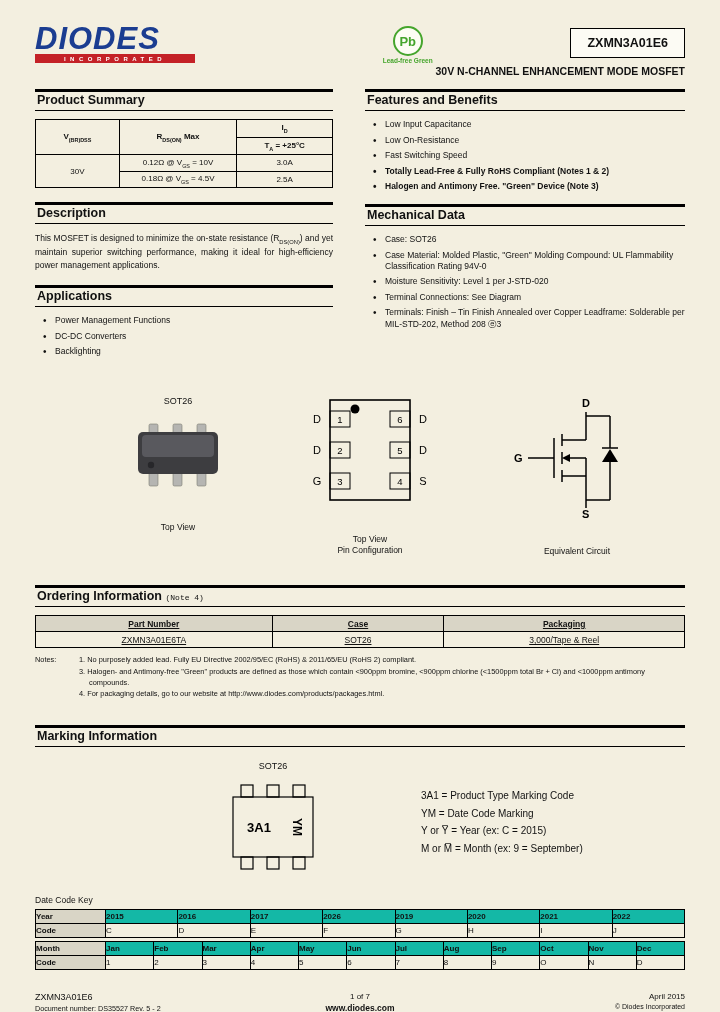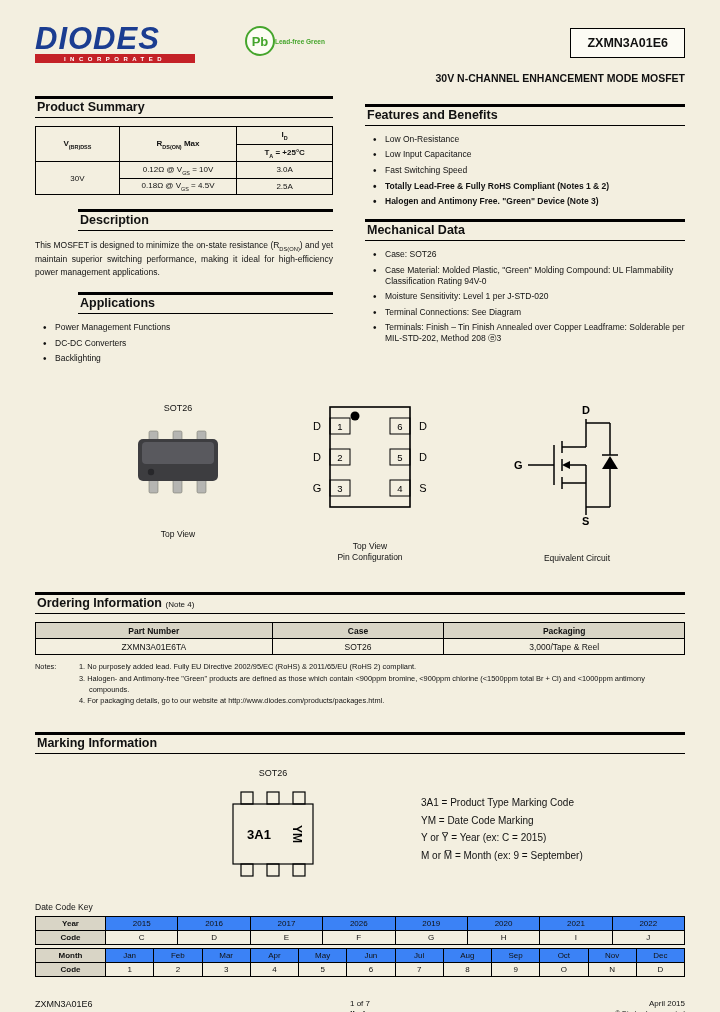--- a/index.html
+++ b/index.html
@@ -10,80 +10,80 @@
     font-family:"Liberation Sans", sans-serif;
     overflow:hidden;
   }
   .page { width:720px; height:1012px; padding:24px 35px 8px; position:relative; }
 
   
   .hdr { display:flex; align-items:flex-start; }
   .logo { width:210px; }
   .logo-text { color:#1b3d91; font-weight:bold; font-style:italic; font-size:31px; letter-spacing:1px; line-height:0.95; }
   .logo-bar { background:#c42127; color:#fff; font-size:6px; letter-spacing:4.5px; text-align:center; padding:1.5px 0 1px; width:160px; margin-top:1px; font-weight:bold; }
-  .pb-wrap { flex:1; display:flex; flex-direction:row; align-items:center; padding-top:2px; }
+  .pb-wrap { flex:1; display:flex; flex-direction:column; align-items:center; padding-top:2px; }
   .pb-circle { width:30px; height:30px; border:2.5px solid #45a52c; border-radius:50%; color:#45a52c; font-weight:bold; font-size:13px; display:flex; align-items:center; justify-content:center; background:#fdfdf4; }
   .pb-label { color:#45a52c; font-size:6.5px; font-weight:bold; margin-top:1px; }
   .part-box { border:1.5px solid #000; background:#fcfbf4; font-weight:bold; font-size:12.5px; padding:7px 16px; margin-top:4px; }
-  .doc-title { text-align:right; font-weight:bold; font-size:10.5px; margin-top:9px; }
+  .doc-title { text-align:right; font-weight:bold; font-size:10.5px; margin-top:1px; }
 
   
   .sec-head { border-top:3px solid #000; border-bottom:1.5px solid #000; font-weight:bold; font-size:12.5px; padding:1px 2px 3px; }
-  .sec-note { font-weight:normal; font-size:8px; }
+  .sec-note { font-weight:normal; font-size:8px;font-family:Liberation Mono, monospace; }
 
   
   .cols { display:flex; margin-top:12px; gap:32px; }
   .col-l { width:300px; }
-  .col-r { width:332px;margin-top:8px; }
+  .col-r { width:332px; }
 
   
   .ps-table { border-collapse:collapse; margin-top:8px; width:298px; }
   .ps-table th, .ps-table td { border:1px solid #000; font-size:8px; text-align:center; vertical-align:middle; }
   .ps-table th { font-weight:bold; padding:2px; }
   .ps-table td { padding:2.5px 3px; }
   .id-col { padding:0 !important; }
   .id-top { border-bottom:1px solid #000; padding:3px 2px; }
   .id-bot { padding:3px 2px; }
   sub { font-size:0.68em; }
 
   .para { font-size:8.5px; line-height:1.45; margin-top:8px; text-align:justify; }
 
   ul.bullets { list-style:none; margin-top:8px; padding-left:8px; }
   ul.bullets li { position:relative; padding-left:12px; font-size:8.5px; line-height:1.3; margin-bottom:4.5px; }
   ul.bullets li::before { content:"\2022"; position:absolute; left:0; top:-1px; font-size:10px; }
   ul.bullets li.bold { font-weight:bold; }
-  .gap14 { margin-top:14px;margin-left:43px; }
+  .gap14 { margin-top:14px; }
   .gap12 { margin-top:12px; }
 
   
   .diagram-row { display:flex; margin-top:34px; padding:0 18px 0 68px; justify-content:space-between; align-items:flex-start; }
   .dia-block { text-align:center; }
   .dia-label { font-size:9px; margin-bottom:8px; }
   .dia-caption { font-size:8.5px; margin-top:22px; line-height:1.35; }
 
   
   .ord-table { border-collapse:collapse; width:650px; margin-top:8px; }
-  .ord-table th, .ord-table td { border:1px solid #000; font-size:8.5px; text-align:center; padding:2.5px 3px; }
+  .ord-table th, .ord-table td { border:1px solid #000; font-size:8.5px; text-align:center; padding:2.5px 3px;text-decoration:underline; }
   .ord-table th { background:#d9d5c6; font-weight:bold; }
   .notes { display:flex; margin-top:7px; font-size:7.4px; line-height:1.45; }
   .notes-label { width:44px; flex:none; }
   .notes-list { width:566px; }
   .notes-list div { padding-left:10px; text-indent:-10px; margin-bottom:1px; }
 
   
   .marking-row { display:flex; margin-top:14px; padding-left:148px; }
   .marking-left { width:180px; text-align:center; }
   .marking-sot { font-size:9px; margin-bottom:8px; }
   .marking-right { margin-left:58px; padding-top:26px; font-size:10px; line-height:1.75; }
 
   .dck-label { font-size:8.5px; margin-top:16px; }
   .dc-table { border-collapse:collapse; width:650px; table-layout:fixed; margin-top:4px; }
-  .dc-table td { border:1px solid #000; font-size:8px; text-align:center; padding:2px 0; }
+  .dc-table td { border:1px solid #000; font-size:8px; text-align:left; padding:2px 0; }
   .dc-table td.lbl { font-weight:bold; background:#d9d5c6; }
-  .dc-table td.hd { font-weight:normal; background:#3b82f6; }
+  .dc-table td.hd { font-weight:bold; background:#14b8a6; }
 
   
   .footer { display:flex; margin-top:22px; align-items:flex-start; }
   .footer > div { flex:1; }
   .f-left { font-size:9px; }
   .f-left .doc { font-size:7.2px; margin-top:2px; }
   .f-center { text-align:center; font-size:8px; }
   .f-center .site { font-weight:bold; font-size:8.5px; margin-top:2px; }
   .f-right { text-align:right; font-size:8px; }
   .f-right .cpy { font-size:7px; margin-top:2px; }
@@ -156,22 +156,22 @@
       <ul class="bullets">
         <li>Power Management Functions</li>
         <li>DC-DC Converters</li>
         <li>Backlighting</li>
       </ul>
     </div>
 
     <div class="col-r">
       <div class="sec-head">Features and Benefits</div>
       <ul class="bullets">
+        <li>Low Input Capacitance</li>
         <li>Low On-Resistance</li>
-        <li>Low Input Capacitance</li>
         <li>Fast Switching Speed</li>
         <li class="bold">Totally Lead-Free &amp; Fully RoHS Compliant (Notes 1 &amp; 2)</li>
         <li class="bold">Halogen and Antimony Free. "Green" Device (Note 3)</li>
       </ul>
 
       <div class="sec-head gap12">Mechanical Data</div>
       <ul class="bullets">
         <li>Case: SOT26</li>
         <li>Case Material: Molded Plastic, "Green" Molding Compound: UL Flammability Classification Rating 94V-0</li>
         <li>Moisture Sensitivity: Level 1 per J-STD-020</li>

